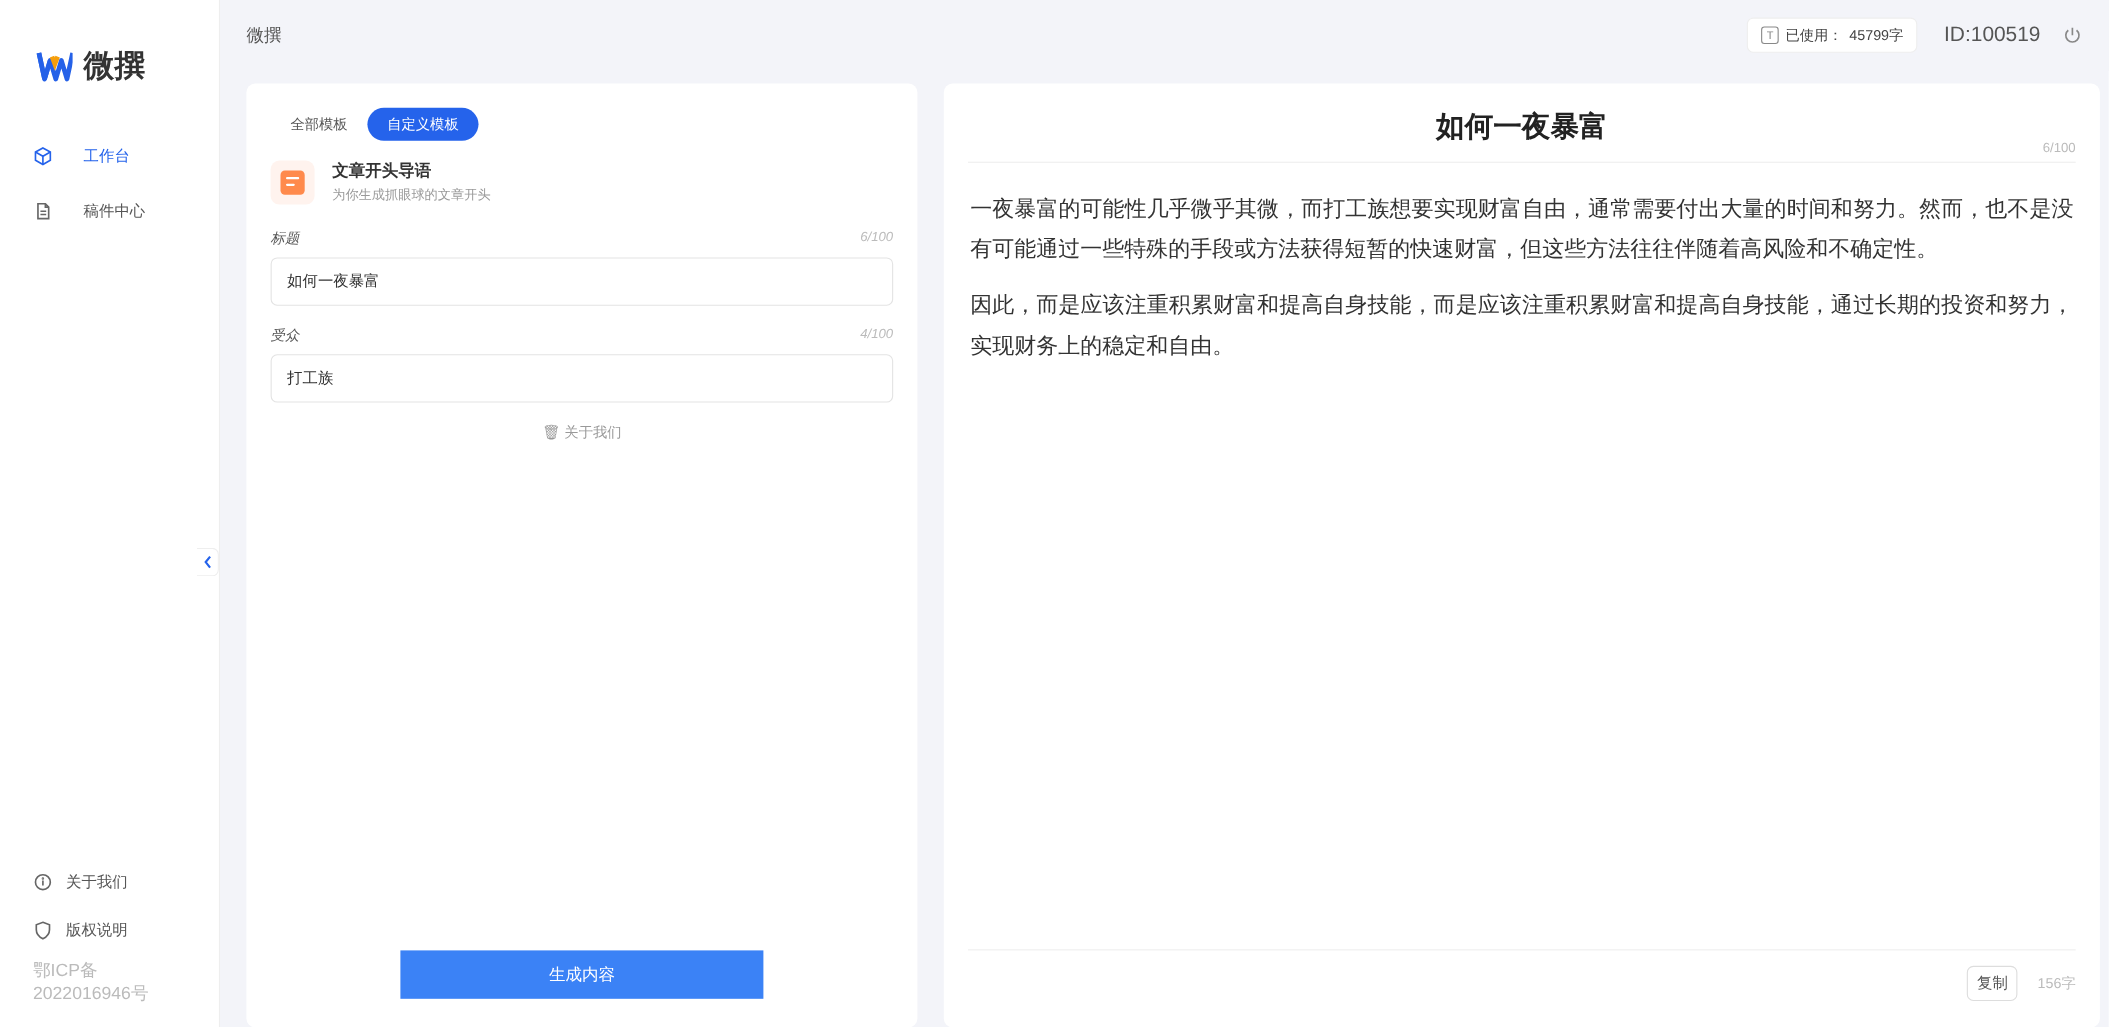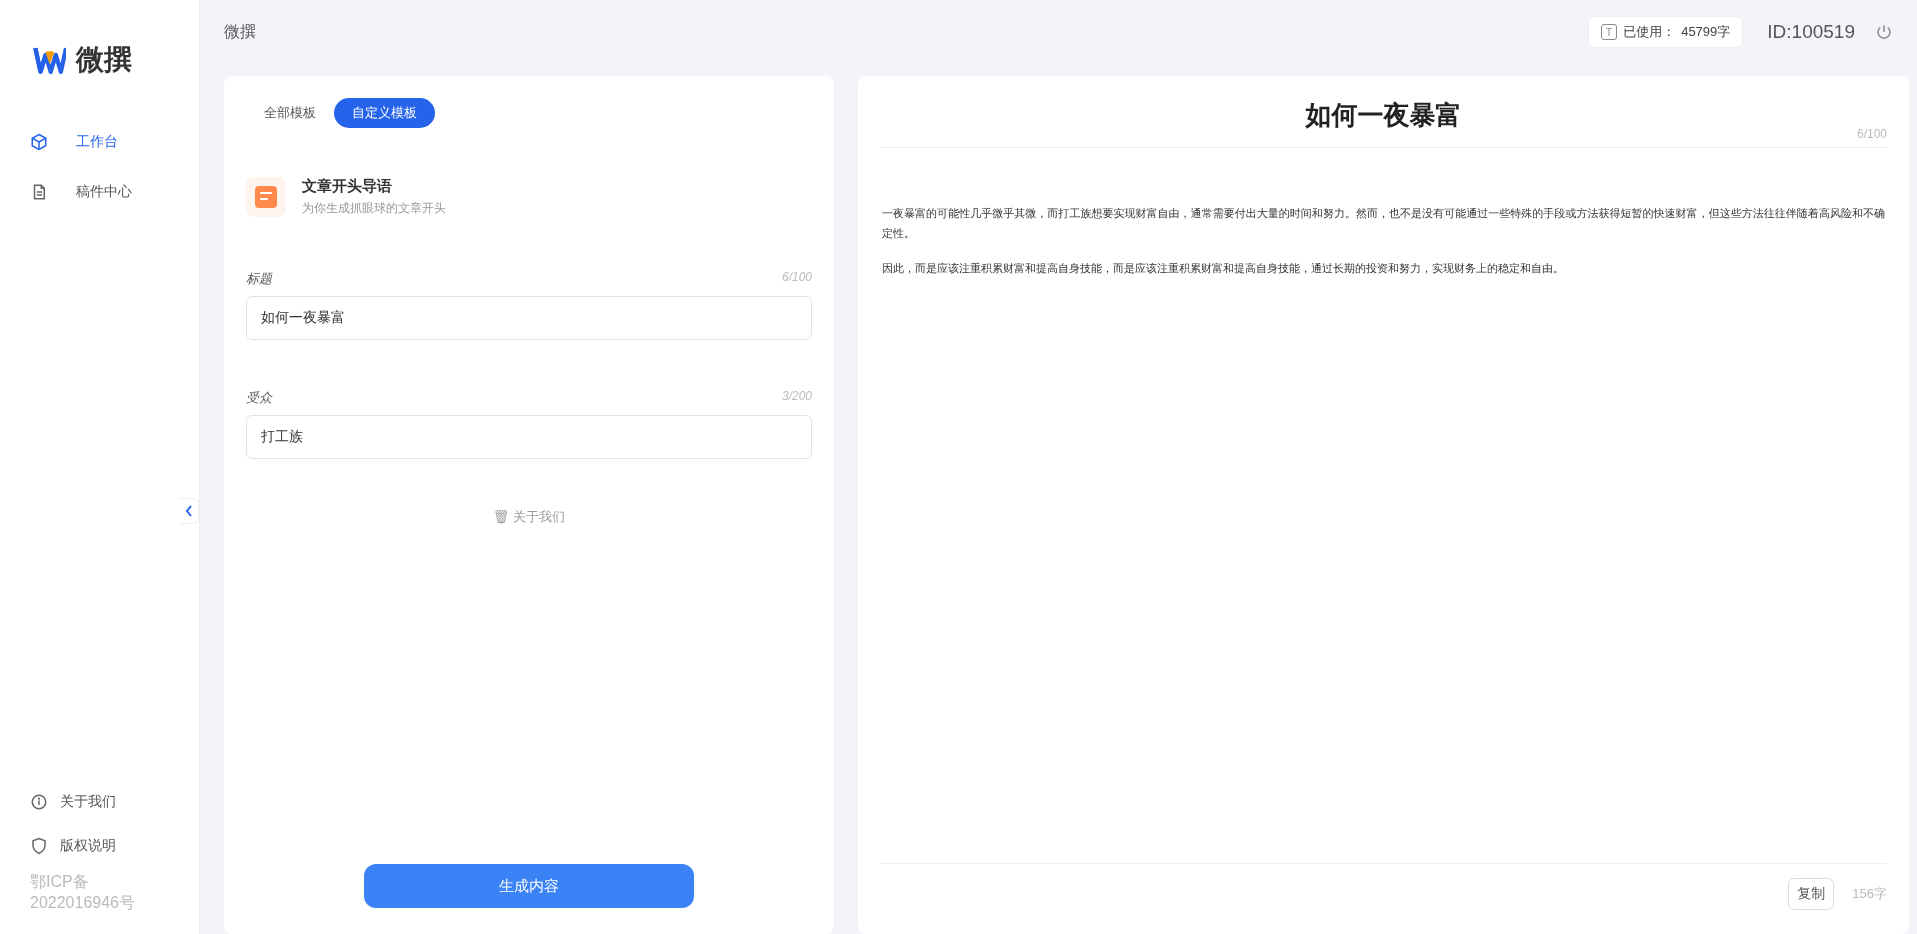--- a/index.html
+++ b/index.html
@@ -134,21 +134,20 @@
     gap: 24px;
   }
 
   .panel {
     background: #fff;
     border-radius: 8px;
     padding: 22px 22px 24px;
     display: flex;
     flex-direction: column;
     position: relative;
-    gap: 31px;
   }
   .panel-left { width: 610px; }
   .panel-right { flex: 1; }
 
   
   .tab-row {
     display: flex;
     gap: 0;
     margin-bottom: 18px;
   }
@@ -215,21 +214,21 @@
   }
 
   .generate-btn {
     position: absolute;
     left: 140px; right: 140px;
     bottom: 26px;
     height: 44px;
     background: #3b82f6;
     color: #fff;
     border: none;
-    border-radius: 12px;
+    border-radius: 0;
     font-size: 15px;
     cursor: pointer;
   }
 
   
   .result-title-wrap {
     text-align: center;
     position: relative;
     border-bottom: 1px solid #eee;
     padding-bottom: 14px;
@@ -243,21 +242,21 @@
   }
   .result-count {
     position: absolute;
     right: 0;
     bottom: 6px;
     font-size: 12px;
     color: #bbb;
   }
   .result-body {
     flex: 1;
-    font-size: 11px;
+    font-size: 20px;
     color: #333;
     line-height: 1.85;
     padding: 10px 2px;
     overflow: auto;
   }
   .result-body p { margin-bottom: 14px; text-align: justify; }
 
   .result-footer {
     display: flex;
     justify-content: flex-end;
@@ -400,21 +399,21 @@
       <div class="field-label-row">
         <span class="field-label">标题</span>
         <span class="field-count">6/100</span>
       </div>
       <input class="field-input" value="如何一夜暴富" style="">
     </div>
 
     <div class="field">
       <div class="field-label-row">
         <span class="field-label">受众</span>
-        <span class="field-count">3/200</span>
+        <span class="field-count">4/100</span>
       </div>
       <input class="field-input" value="打工族" style="">
     </div>
 
     <div class="clear-row">
       <span>🗑</span>
       <span>关于我们</span>
     </div>
 
     <button class="generate-btn">生成内容</button>

